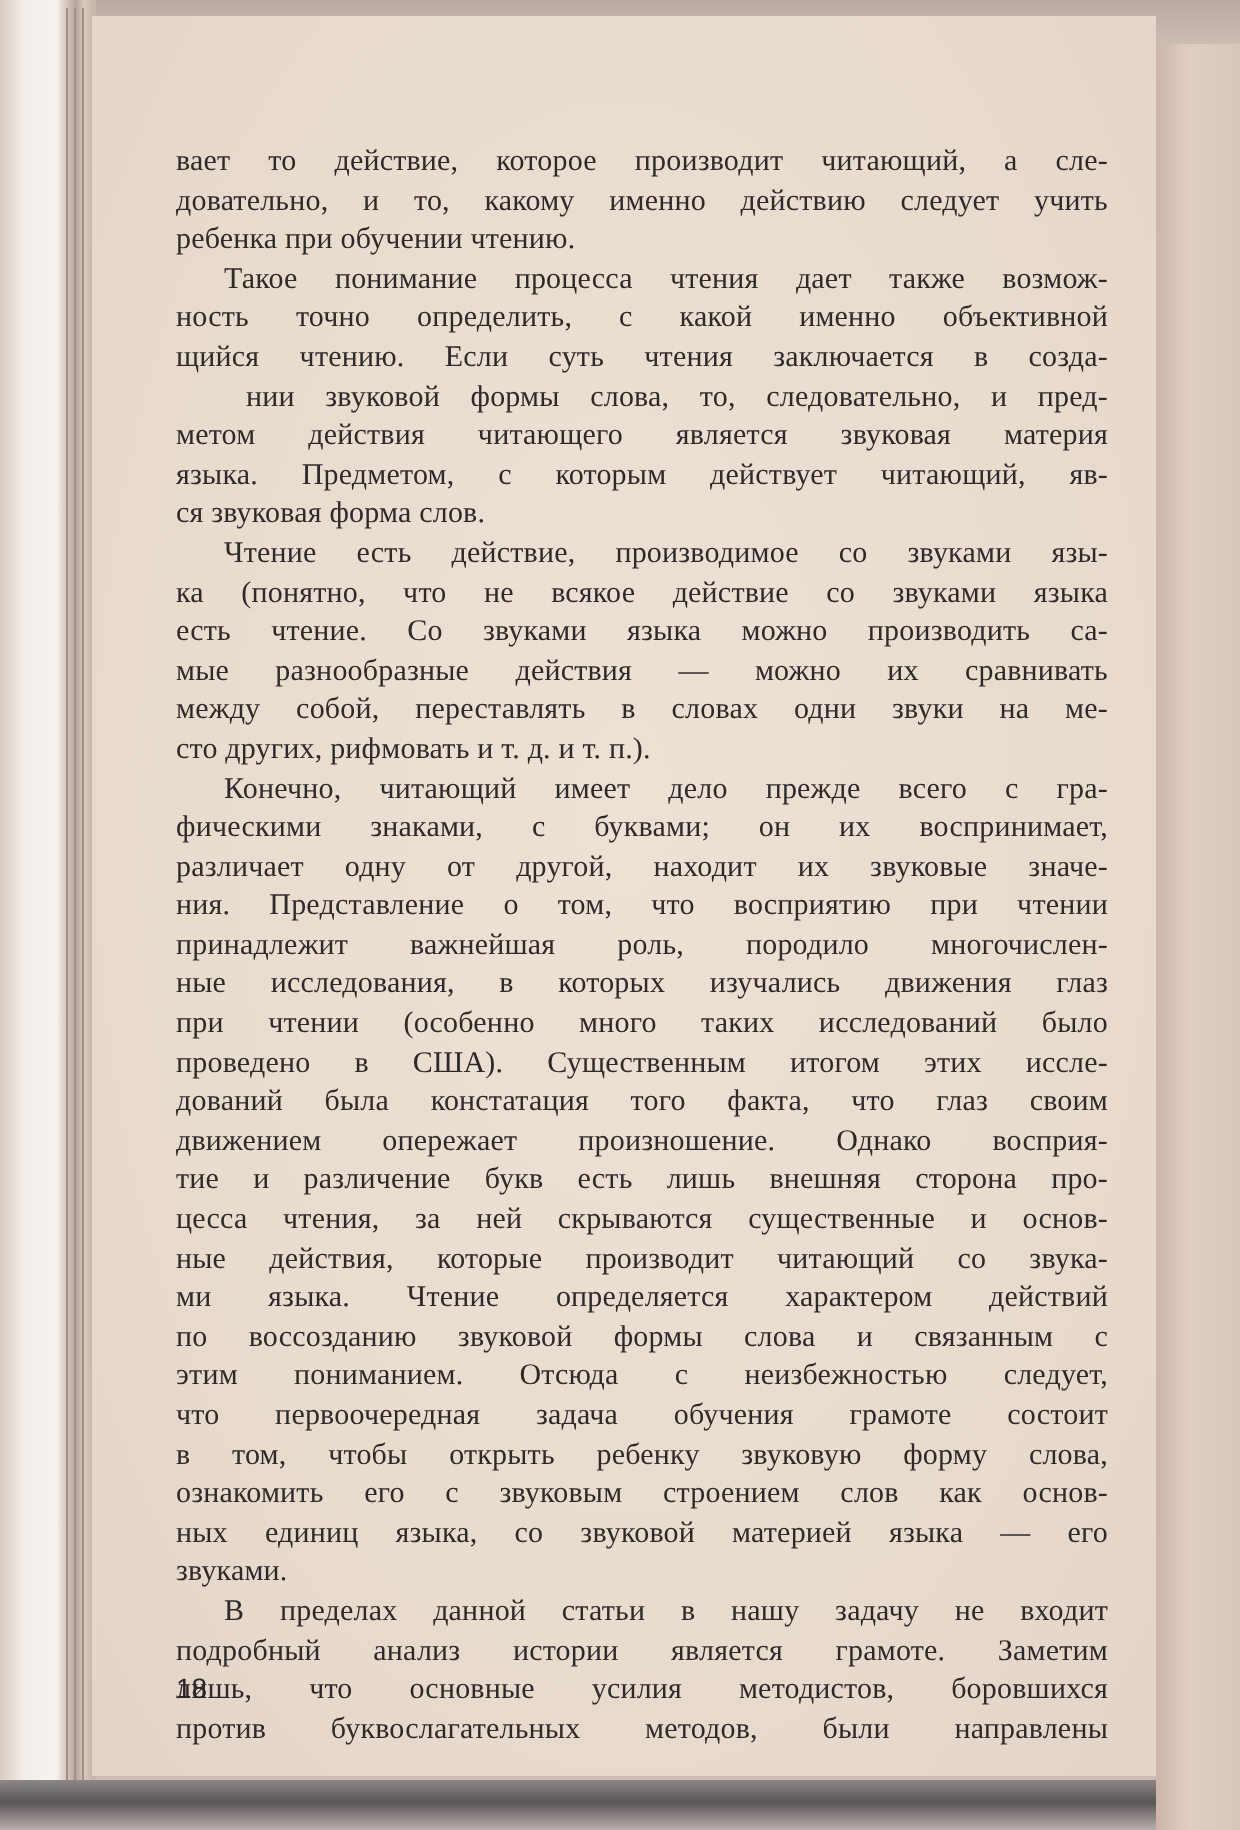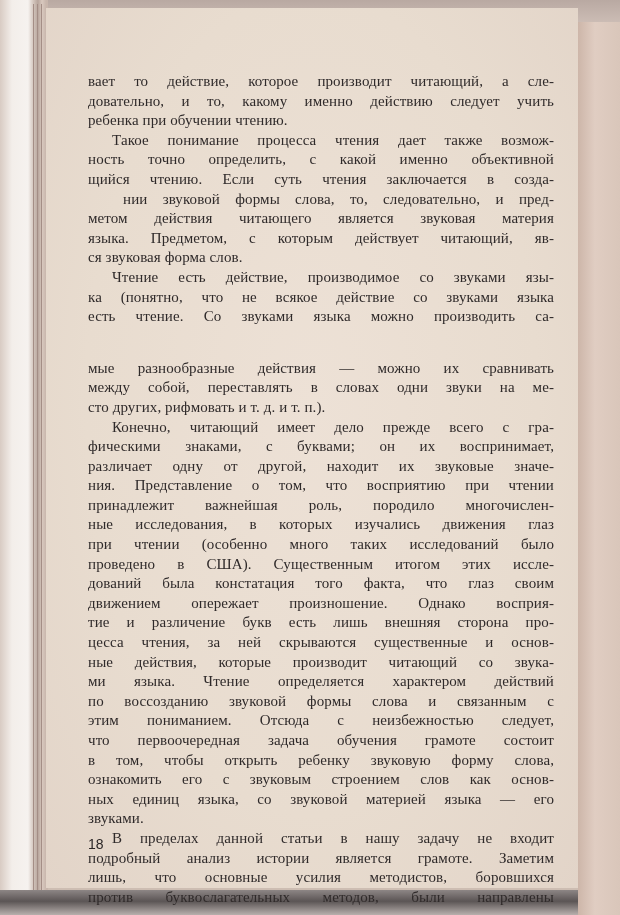--- a/index.html
+++ b/index.html
@@ -77,21 +77,21 @@
   <span class="line" style="white-space: nowrap;"><span style="white-space: nowrap; word-spacing: 0px;">ность точно определить, с какой именно объективной</span></span>
   <span class="line" style="white-space: nowrap;"><span style="white-space: nowrap; word-spacing: 0px;">щийся чтению. Если суть чтения заключается в созда-</span></span>
   <span class="line" style="white-space: nowrap;"><span style="white-space: nowrap; word-spacing: 0px; margin-left: 35px;">нии звуковой формы слова, то, следовательно, и пред-</span></span>
   <span class="line" style="white-space: nowrap;"><span style="white-space: nowrap; word-spacing: 0px;">метом действия читающего является звуковая материя</span></span>
   <span class="line" style="white-space: nowrap;"><span style="white-space: nowrap; word-spacing: 0px;">языка. Предметом, с которым действует читающий, яв-</span></span>
   <span class="line last">ся звуковая форма слов.</span>
 
   <span class="line indent" style="white-space: nowrap; font-family: Liberation Serif, serif;"><span style="white-space: nowrap; word-spacing: 0px;">Чтение есть действие, производимое со звуками язы-</span></span>
   <span class="line" style="white-space: nowrap;"><span style="white-space: nowrap; word-spacing: 0px;">ка (понятно, что не всякое действие со звуками языка</span></span>
   <span class="line" style="white-space: nowrap;"><span style="white-space: nowrap; word-spacing: 0px;">есть чтение. Со звуками языка можно производить са-</span></span>
-  <span class="line" style="white-space: nowrap; margin-top: 32px;"><span style="white-space: nowrap; word-spacing: 0px;">мые разнообразные действия — можно их сравнивать</span></span>
+  <span class="line" style="white-space: nowrap;"><span style="white-space: nowrap; word-spacing: 0px;">мые разнообразные действия — можно их сравнивать</span></span>
   <span class="line" style="white-space: nowrap;"><span style="white-space: nowrap; word-spacing: 0px;">между собой, переставлять в словах одни звуки на ме-</span></span>
   <span class="line last">сто других, рифмовать и т. д. и т. п.).</span>
 
   <span class="line indent" style="white-space: nowrap;"><span style="white-space: nowrap; word-spacing: 0px;">Конечно, читающий имеет дело прежде всего с гра-</span></span>
   <span class="line" style="white-space: nowrap;"><span style="white-space: nowrap; word-spacing: 0px;">фическими знаками, с буквами; он их воспринимает,</span></span>
   <span class="line" style="white-space: nowrap;"><span style="white-space: nowrap; word-spacing: 0px;">различает одну от другой, находит их звуковые значе-</span></span>
   <span class="line" style="white-space: nowrap;"><span style="white-space: nowrap; word-spacing: 0px;">ния. Представление о том, что восприятию при чтении</span></span>
   <span class="line" style="white-space: nowrap;"><span style="white-space: nowrap; word-spacing: 0px;">принадлежит важнейшая роль, породило многочислен-</span></span>
   <span class="line" style="white-space: nowrap;"><span style="white-space: nowrap; word-spacing: 0px;">ные исследования, в которых изучались движения глаз</span></span>
   <span class="line" style="white-space: nowrap;"><span style="white-space: nowrap; word-spacing: 0px;">при чтении (особенно много таких исследований было</span></span>

